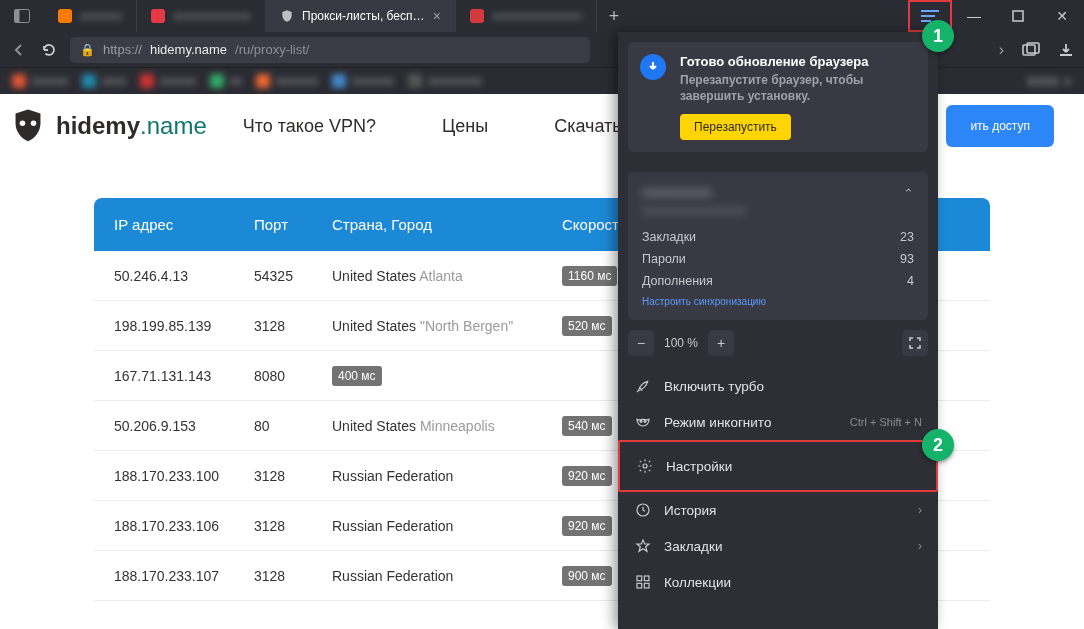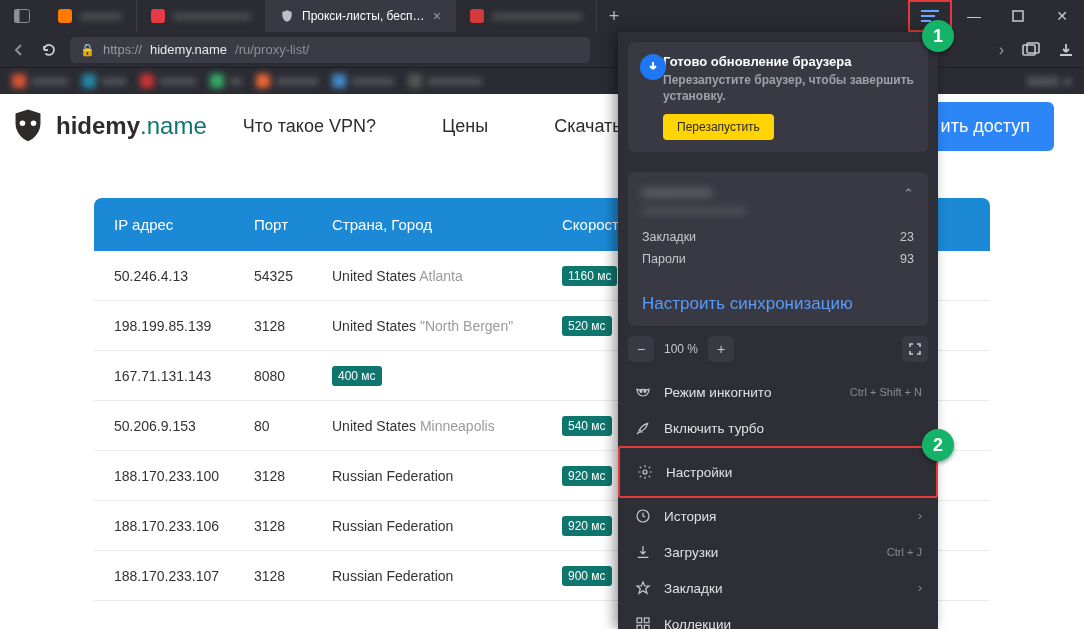--- a/index.html
+++ b/index.html
@@ -39,49 +39,49 @@
   .bm .dot { width:14px; height:14px; border-radius:3px; }
 
   
   .page { position:absolute; left:0; right:0; top:94px; bottom:0; background:#fff; overflow:hidden;}
   .page-head { height:64px; display:flex; align-items:center; padding:0 30px 0 10px; gap:36px;}
   .logo { display:flex; align-items:center; gap:10px;}
   .logo-shield { width:36px; height:36px; color:#2f2b2b; display:flex; align-items:center; justify-content:center;}
   .logo-text { font-size:24px; font-weight:600; color:#2f2b2b;}
   .logo-text .light { font-weight:400; color:#0f766e;}
   .nav { display:flex; gap:66px; font-size:18px; color:#2f2b2b;}
-  .cta { margin-left:auto; background:#2d86f7; color:#fff; padding:14px 24px; border-radius:6px; font-size:18px; }
+  .cta { margin-left:auto; background:#2d86f7; color:#fff; padding:14px 24px; border-radius:6px; font-size:12px; }
 
   .table { margin:40px 94px 0; border-radius:8px 8px 0 0; overflow:hidden;}
   .thead { background:#1c89d6; color:#fff; display:flex; padding:18px 20px; font-size:15px;}
   .col-ip { width:140px;}
   .col-port { width:78px;}
   .col-loc { width:230px;}
   .col-speed { width:80px; text-align:left;}
   .trow { display:flex; align-items:center; padding:0 20px; height:50px; border-bottom:1px solid #eaeaea; font-size:14px; color:#333;}
   .trow .col-port { color:#333;}
   .loc-main { color:#333;}
   .loc-sub { color:#9a9a9a;}
-  .speed-pill { background:#0f766e; color:#fff; font-size:12px; padding:3px 6px; border-radius:3px; display:inline-block;}
+  .speed-pill { background:#737373; color:#fff; font-size:12px; padding:3px 6px; border-radius:3px; display:inline-block;}
 
   
   .panel { position:absolute; top:32px; right:146px; width:320px; background:#2e2f36; box-shadow:-4px 0 12px rgba(0,0,0,.4); bottom:0; display:flex; flex-direction:column; font-size:13px; color:#d6d7dc; z-index:20;}
   .card { margin:10px; background:#383943; border-radius:6px; padding:12px 14px; position:relative;}
   .update .uicon { width:26px; height:26px; border-radius:50%; background:#1f77f3; display:flex; align-items:center; justify-content:center; color:#fff; position:absolute; left:12px; top:12px;}
-  .update .utxt { margin-left:21px;}
+  .update .utxt { margin-left:38px;}
   .update .utitle { color:#fff; font-weight:600; font-size:13px; margin-bottom:4px;}
   .update .usub { color:#a0a1a8; font-size:12px; margin-bottom:10px; line-height:1.3;font-weight:bold;}
   .update .ubtn { background:#ffd400; color:#2b2b2b; padding:6px 14px; border-radius:4px; font-size:12px; display:inline-block;}
 
   .acct .acct-name { filter:blur(4px); color:#aaa; font-size:14px; margin-bottom:4px;}
   .acct .acct-sub { filter:blur(4px); color:#888; font-size:11px; margin-bottom:10px;}
   .acct .chevup { position:absolute; top:14px; right:14px; color:#9a9ba1;}
   .acct .row { display:flex; justify-content:space-between; padding:4px 0; font-size:12.5px; color:#c7c8cd;}
   .acct .row .num { color:#c7c8cd;}
-  .acct .synclink { color:#5a9bf8; font-size:17px; margin-top:24px; display:inline-block;}
+  .acct .synclink { color:#5a9bf8; font-size:10px; margin-top:4px; display:inline-block;}
 
   .zoombar { margin:0 10px 8px; display:flex; align-items:center; gap:10px;}
   .zbtn { width:26px; height:26px; background:#383943; border-radius:5px; display:flex; align-items:center; justify-content:center; color:#c7c8cd; font-size:14px;}
   .zval { color:#c7c8cd; font-size:12px;}
   .zoombar .full { margin-left:auto;}
 
   .menuitems { display:flex; flex-direction:column; padding:4px 0;}
   .mi { display:flex; align-items:center; gap:12px; padding:0 16px; height:36px; color:#e1e1e5; font-size:13.5px;}
   .mi .micon { width:18px; height:18px; display:flex; align-items:center; justify-content:center; color:#c7c8cd;}
   .mi .short { margin-left:auto; color:#8a8b92; font-size:11px;}
@@ -286,82 +286,77 @@
     <div class="acct-sub">xxxxxxxxxxxxxxxxxxx</div>
     <div id="acctrows">
         <div class="row">
           <span>Закладки</span>
           <span class="num">23</span>
         </div>
         <div class="row">
           <span>Пароли</span>
           <span class="num">93</span>
         </div>
+        <div class="row">
+          <span>Дополнения</span>
+          <span class="num">4</span>
+        </div>
       </div>
     <span class="synclink">Настроить синхронизацию</span>
   </div>
 
   <div class="zoombar">
     <div class="zbtn">−</div>
     <div class="zval">100 %</div>
     <div class="zbtn">+</div>
     <div class="zbtn full">
         <svg width="14" height="14" viewBox="0 0 14 14" fill="none" stroke="#c7c8cd" stroke-width="1.6">
           <path d="M2 5V2h3M12 9v3H9M9 2h3v3M5 12H2V9"></path>
         </svg>
       </div>
   </div>
 
   <div class="menuitems" id="menuitems">
       <div class="mi">
         <span class="micon">
           <svg width="16" height="16" viewBox="0 0 24 24" fill="none" stroke="currentColor" stroke-width="1.8">
+            <path d="M5 19c2-6 6-12 14-14-2 8-8 12-14 14zM5 19l-2 2m4-6l4 4"></path>
+          </svg>
+        </span>
+        <span>Включить турбо</span>
+      </div>
+      <div class="mi">
+        <span class="micon">
+          <svg width="16" height="16" viewBox="0 0 24 24" fill="none" stroke="currentColor" stroke-width="1.8">
             <path d="M3 8c0 6 4 10 9 10s9-4 9-10c-3 2-6 0-9 0s-6 2-9 0z"></path>
             <circle cx="9" cy="11" r="1.5" fill="currentColor"></circle>
             <circle cx="15" cy="11" r="1.5" fill="currentColor"></circle>
           </svg>
         </span>
         <span>Режим инкогнито</span>
         <span class="short">Ctrl + Shift + N</span>
       </div>
-      <div class="mi">
-        <span class="micon">
-          <svg width="16" height="16" viewBox="0 0 24 24" fill="none" stroke="currentColor" stroke-width="1.8">
-            <path d="M5 19c2-6 6-12 14-14-2 8-8 12-14 14zM5 19l-2 2m4-6l4 4"></path>
-          </svg>
-        </span>
-        <span>Включить турбо</span>
-      </div>
       <div class="mi hl">
         <span class="micon">
           <svg width="16" height="16" viewBox="0 0 24 24" fill="none" stroke="currentColor" stroke-width="1.8">
             <circle cx="12" cy="12" r="3"></circle>
             <path d="M12 2v3m0 14v3M4.2 4.2l2.1 2.1m11.4 11.4l2.1 2.1M2 12h3m14 0h3M4.2 19.8l2.1-2.1m11.4-11.4l2.1-2.1"></path>
           </svg>
         </span>
         <span>Настройки</span>
       </div>
       <div class="mi">
         <span class="micon">
           <svg width="16" height="16" viewBox="0 0 24 24" fill="none" stroke="currentColor" stroke-width="1.8">
             <circle cx="12" cy="12" r="9"></circle>
             <path d="M12 7v5l3 2"></path>
           </svg>
         </span>
         <span>История</span>
         <span class="chev">›</span>
-      </div>
-      <div class="mi">
-        <span class="micon">
-          <svg width="16" height="16" viewBox="0 0 24 24" fill="none" stroke="currentColor" stroke-width="1.8">
-            <path d="M12 3v12m0 0l-4-4m4 4l4-4M4 20h16"></path>
-          </svg>
-        </span>
-        <span>Загрузки</span>
-        <span class="short">Ctrl + J</span>
       </div>
       <div class="mi">
         <span class="micon">
           <svg width="16" height="16" viewBox="0 0 24 24" fill="none" stroke="currentColor" stroke-width="1.8">
             <path d="M12 3l2.5 6H21l-5 4 2 7-6-4-6 4 2-7-5-4h6.5z"></path>
           </svg>
         </span>
         <span>Закладки</span>
         <span class="chev">›</span>
       </div>

